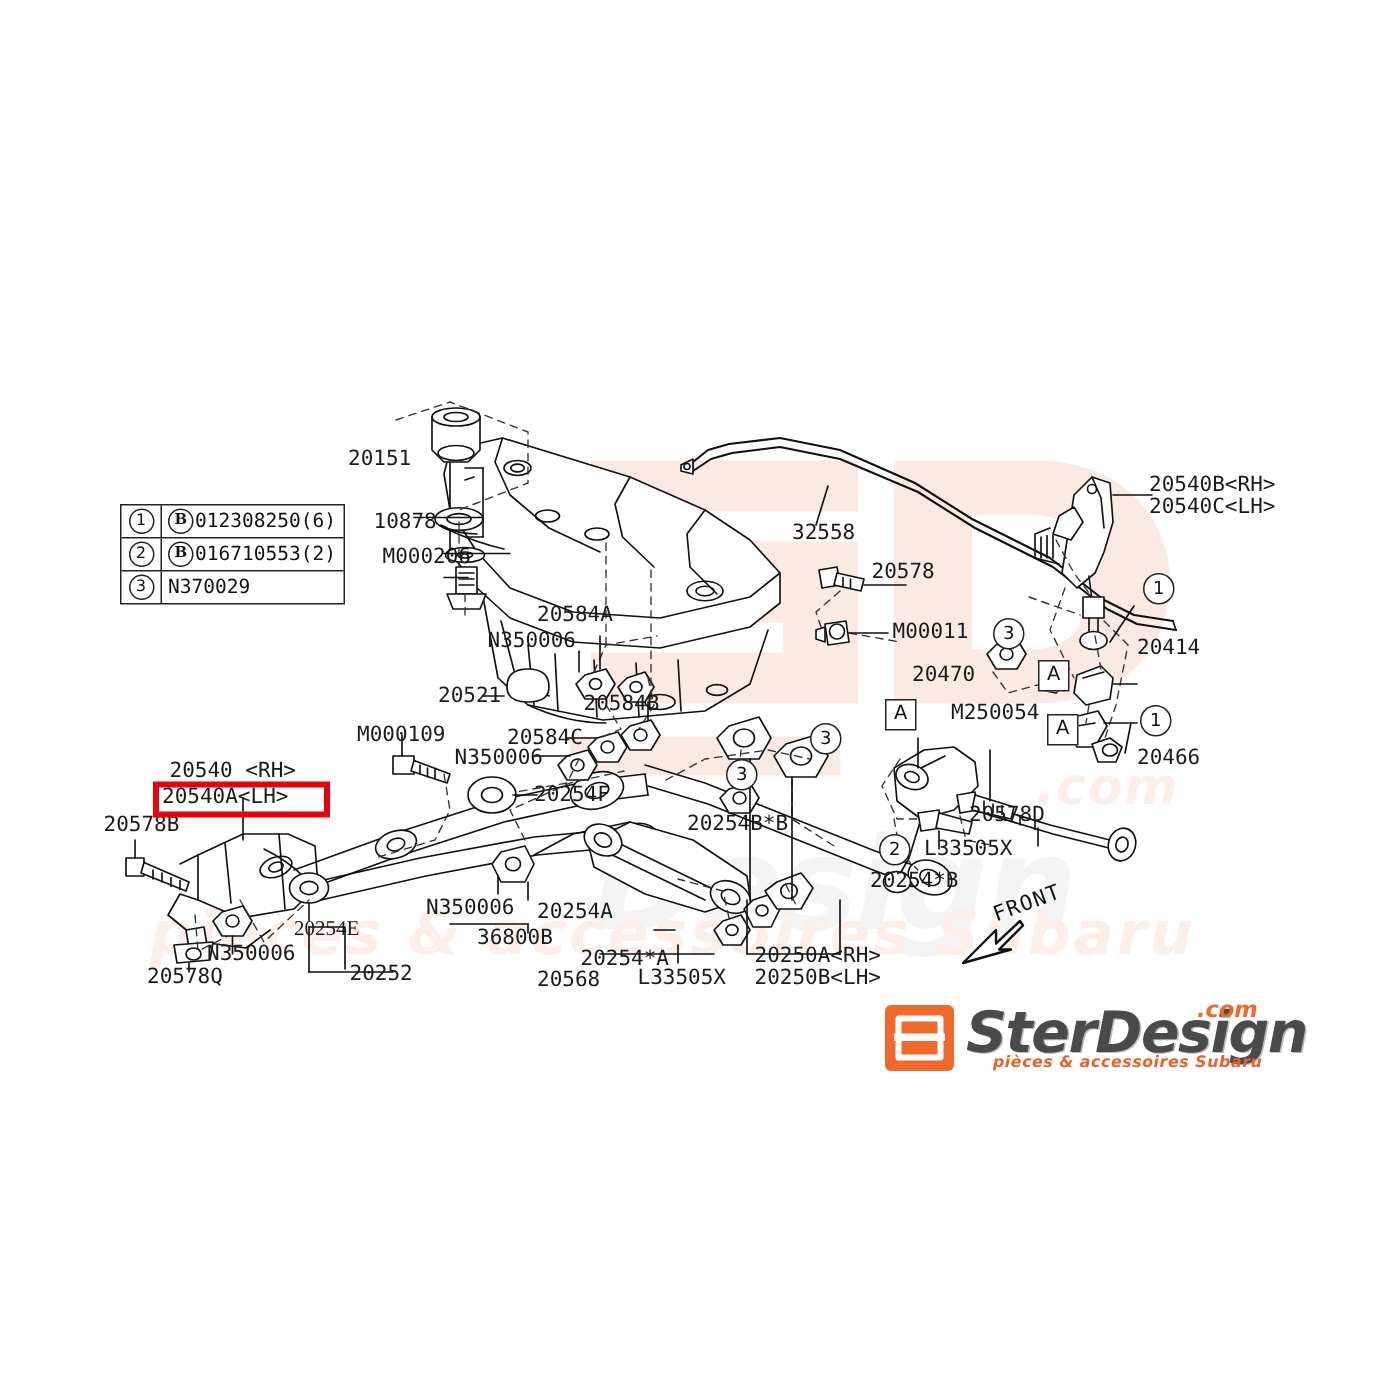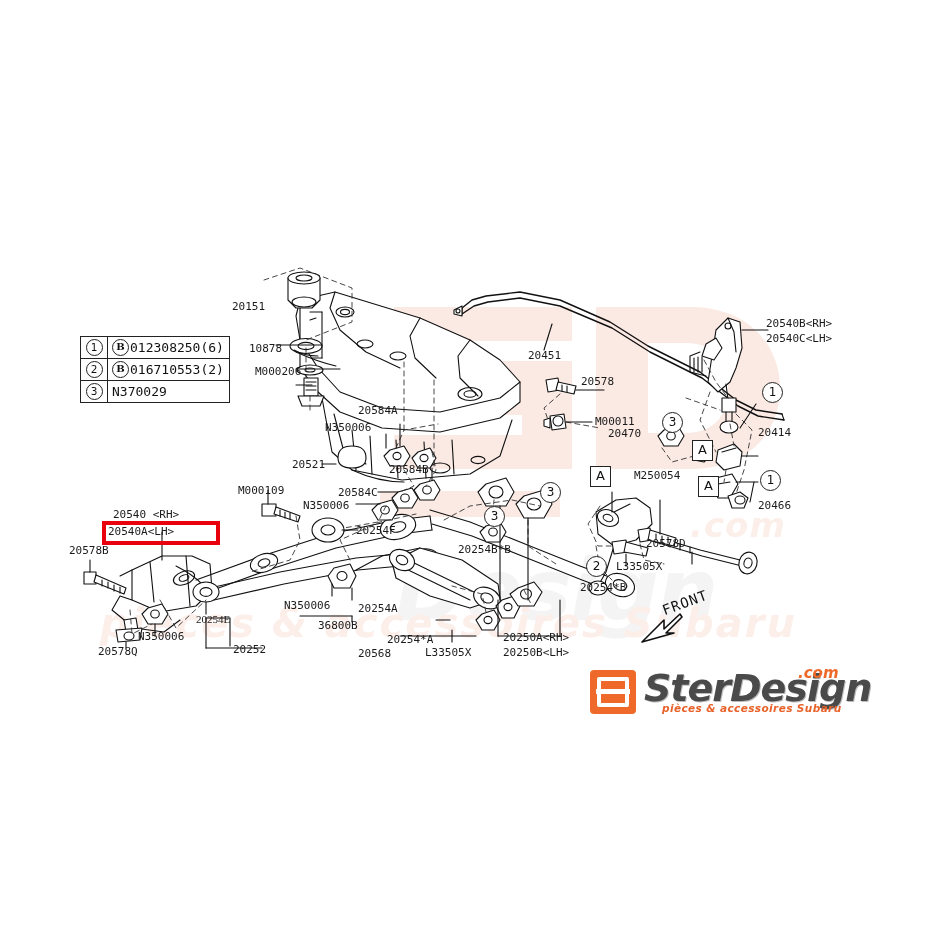--- a/index.html
+++ b/index.html
@@ -16,21 +16,21 @@
   #wm-design{position:absolute;left:395px;top:540px;font-family:"DejaVu Sans","Liberation Sans",sans-serif;
      font-weight:bold;font-style:italic;font-size:86px;color:#f4f4f4;letter-spacing:-2px;}
   #wm-tag{position:absolute;left:100px;top:600px;font-family:"DejaVu Sans","Liberation Sans",sans-serif;
      font-weight:bold;font-style:italic;font-size:40px;color:#fceee9;letter-spacing:2px;}
 
   
   #art{position:absolute;left:0;top:0;width:931px;height:931px;}
 
   
   .lbl{position:absolute;font-family:"DejaVu Sans Mono","Liberation Mono",monospace;
-       font-size:11px;color:#1a1a1a;white-space:pre;line-height:15px;letter-spacing:0px;}
+       font-size:14px;color:#1a1a1a;white-space:pre;line-height:15px;letter-spacing:0px;}
 
   
   #legend{position:absolute;left:80px;top:336px;border:1.3px solid #222;background:#fff;}
   #legend .row{display:flex;align-items:center;height:21px;border-bottom:1.3px solid #222;}
   #legend .row:last-child{border-bottom:none;}
   #legend .c1{width:26px;display:flex;align-items:center;justify-content:center;
               border-right:1.3px solid #222;height:100%;}
   #legend .c2{padding:0 5px 0 4px;display:flex;align-items:center;height:100%;
               font-family:"DejaVu Sans Mono","Liberation Mono",monospace;font-size:13px;color:#111;white-space:pre;}
   .circnum{display:inline-block;width:15px;height:15px;border:1.2px solid #222;border-radius:50%;
@@ -471,25 +471,25 @@
   <div class="lbl" style="left:387px;top:632px;">20254*A</div>
   <div class="lbl" style="left:358px;top:646px;">20568</div>
   <div class="lbl" style="left:425px;top:645px;">L33505X</div>
 
   <div class="lbl" style="left:503px;top:630px;">20250A&lt;RH&gt;</div>
   <div class="lbl" style="left:503px;top:645px;">20250B&lt;LH&gt;</div>
 
   <div class="lbl" style="left:458px;top:542px;">20254B*B</div>
   <div class="lbl" style="left:536px;top:580px;margin-left:44px;">20254*B</div>
 
-  <div class="lbl" style="left:528px;top:348px;">20451</div>
+  <div class="lbl" style="left:528px;top:348px;">32558</div>
   <div class="lbl" style="left:581px;top:374px;">20578</div>
   <div class="lbl" style="left:595px;top:414px;">M00011</div>
 
-  <div class="lbl" style="left:608px;top:426px;">20470</div>
+  <div class="lbl" style="left:608px;top:443px;">20470</div>
   <div class="lbl" style="left:634px;top:468px;">M250054</div>
   <div class="lbl" style="left:646px;top:536px;">20578D</div>
   <div class="lbl" style="left:616px;top:559px;">L33505X</div>
 
   <div class="lbl" style="left:766px;top:316px;">20540B&lt;RH&gt;</div>
   <div class="lbl" style="left:766px;top:331px;">20540C&lt;LH&gt;</div>
   <div class="lbl" style="left:758px;top:425px;">20414</div>
   <div class="lbl" style="left:758px;top:450px;margin-top:48px;">20466</div>
 
   <div id="hl"></div>

